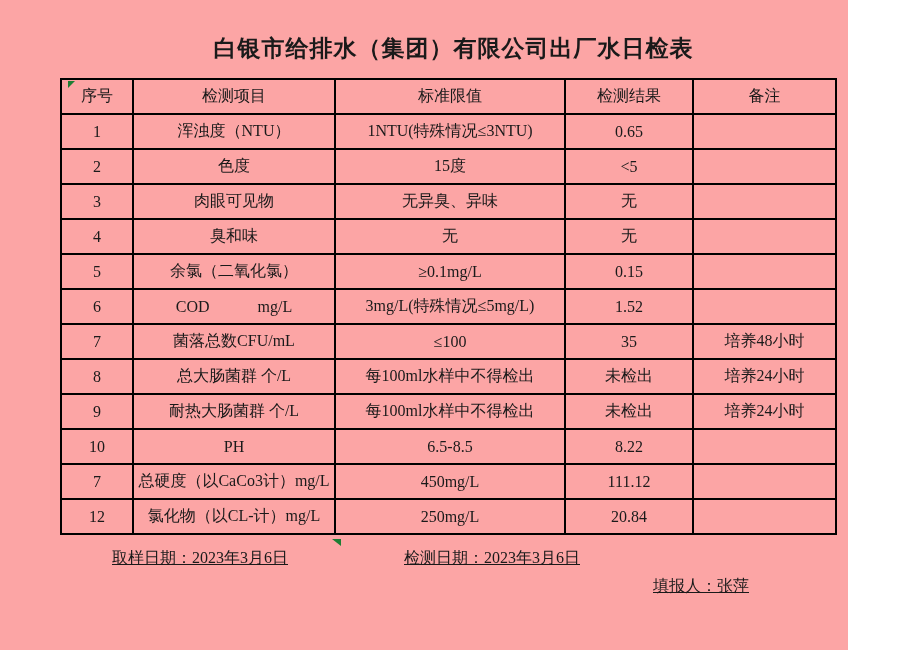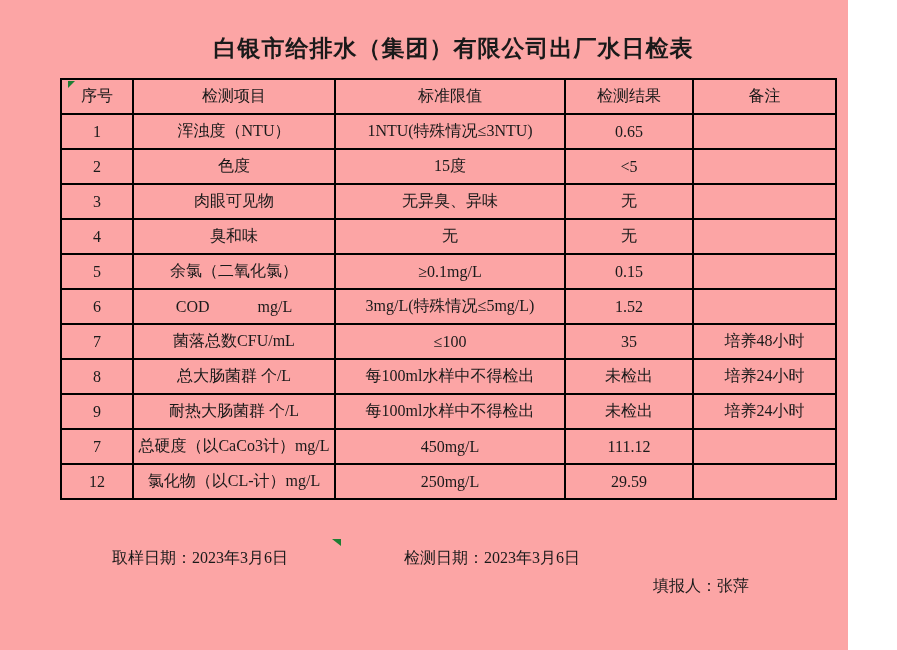--- a/index.html
+++ b/index.html
@@ -69,20 +69,21 @@
     position: absolute;
     top: 548px;
     left: 0;
     width: 897px;
     height: 22px;
     font-size: 16px;
   }
   .footer-line span {
     position: absolute;
     white-space: nowrap;
+    text-decoration: underline;
   }
   .footer-sampling { left: 112px; }
   .footer-testdate { left: 404px; }
   .footer-reporter { left: 653px; margin-top: 28px; }
 </style>
 </head>
 <body>
 
 <div class="page">
 
@@ -163,31 +164,38 @@
           <td>培养24小时</td>
         </tr>
         <tr>
           <td>9</td>
           <td>耐热大肠菌群 个/L</td>
           <td>每100ml水样中不得检出</td>
           <td>未检出</td>
           <td>培养24小时</td>
         </tr>
         <tr>
+          <td>10</td>
+          <td>PH</td>
+          <td>6.5-8.5</td>
+          <td>8.22</td>
+          <td></td>
+        </tr>
+        <tr>
           <td>7</td>
           <td>总硬度（以CaCo3计）mg/L</td>
           <td>450mg/L</td>
           <td>111.12</td>
           <td></td>
         </tr>
         <tr>
           <td>12</td>
           <td>氯化物（以CL-计）mg/L</td>
           <td>250mg/L</td>
-          <td>29.59</td>
+          <td>20.84</td>
           <td></td>
         </tr>
       </tbody>
   </table>
 
   <div class="marker marker-top-left"></div>
   <div class="marker marker-bottom"></div>
 
   <div class="footer-line">
     <span class="footer-sampling">取样日期：2023年3月6日</span>

